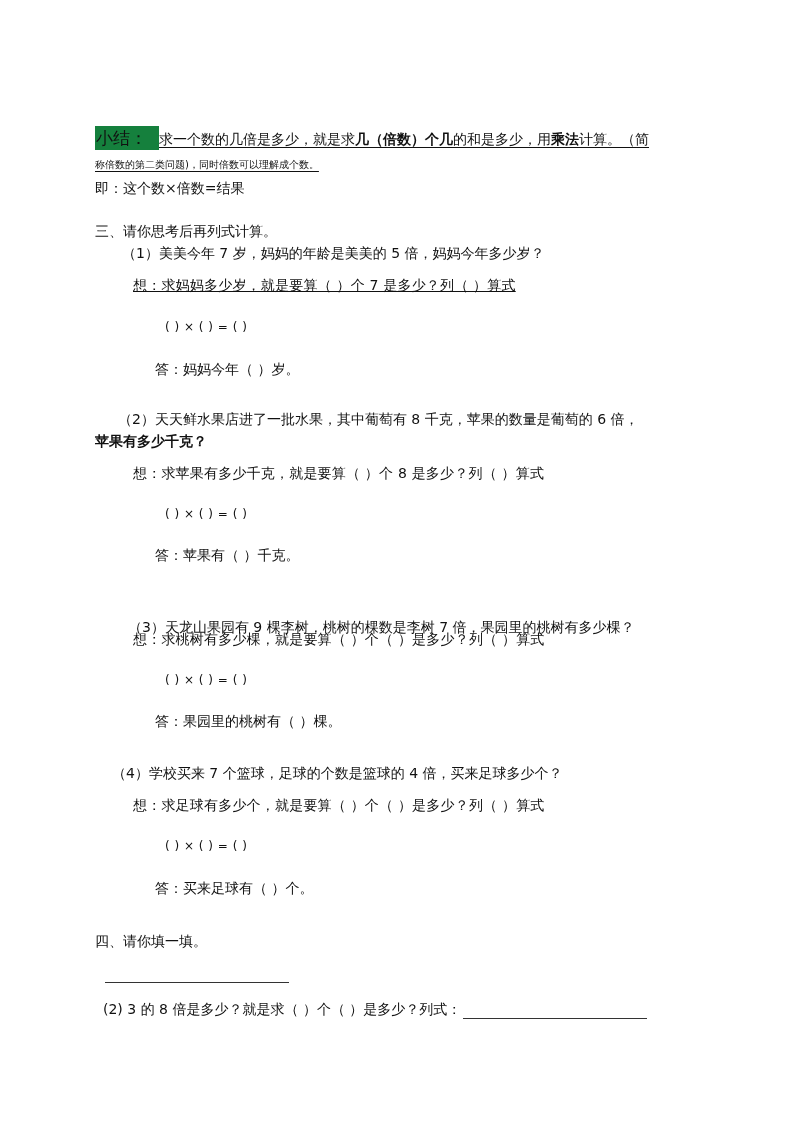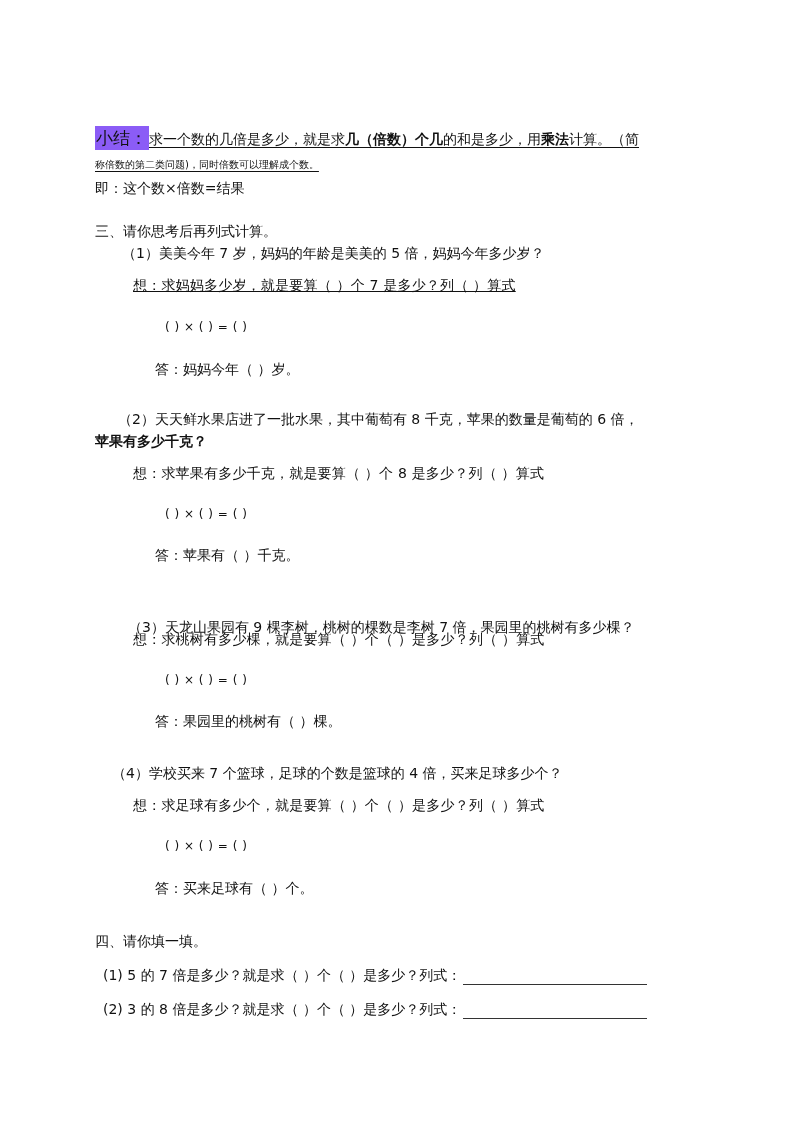--- a/index.html
+++ b/index.html
@@ -4,21 +4,21 @@
   <style>
     html, body { margin: 0; padding: 0; background: #ffffff; }
     body {
       width: 793px; height: 1122px; position: relative; overflow: hidden;
       font-family: "DejaVu Sans", "Liberation Sans", sans-serif;
       color: #111111;
     }
     .abs { position: absolute; white-space: nowrap; }
     .summary-l1 { left: 95px; top: 126px; font-size: 14px; }
     .summary-tag {
-      background: #8b5cf6; font-size: 17px; padding: 1px 2px 1px 1px;
+      background: #15803d; font-size: 17px; padding: 1px 12px 1px 1px;
       display: inline-block; line-height: 22px;
     }
     .ul { text-decoration: underline; text-underline-offset: 3px; }
     .summary-l2 { left: 95px; top: 158px; font-size: 10px; }
     .summary-l3 { left: 95px; top: 180px; font-size: 14px; }
     b { font-weight: bold; }
     .h2 { font-size: 14px; }
     .q { font-size: 14px; }
     .think { font-size: 14px; letter-spacing: 0.2px; }
     .eq { font-size: 12px; letter-spacing: 0.5px; }
@@ -55,17 +55,17 @@
 <div class="abs eq" style="left:165px; top:673px;">(     ) × (     ) = (     )</div>
 <div class="abs ans" style="left:155px; top:713px;">答：果园里的桃树有（    ）棵。</div>
 
 <div class="abs q" style="left:112px; top:765px;">（4）学校买来 7 个篮球，足球的个数是篮球的 4 倍，买来足球多少个？</div>
 <div class="abs think" style="left:133px; top:797px;">想：求足球有多少个，就是要算（    ）个（   ）是多少？列（        ）算式</div>
 <div class="abs eq" style="left:165px; top:839px;">(     ) × (     ) = (     )</div>
 <div class="abs ans" style="left:155px; top:880px;">答：买来足球有（    ）个。</div>
 
 <div class="abs h2" style="left:95px; top:933px;">四、请你填一填。</div>
 <div class="abs q" style="left:103px; top:967px;">
-  <span>(1) 5 的 7 倍是多少？就是求（   ）个（   ）是多少？列式：</span><span class="blank-line"></span>
+  <span class="blank-line"></span>
 </div>
 <div class="abs q" style="left:103px; top:1001px;">
   <span>(2) 3 的 8 倍是多少？就是求（   ）个（   ）是多少？列式：</span><span class="blank-line"></span>
 </div>
 
 </body></html>

